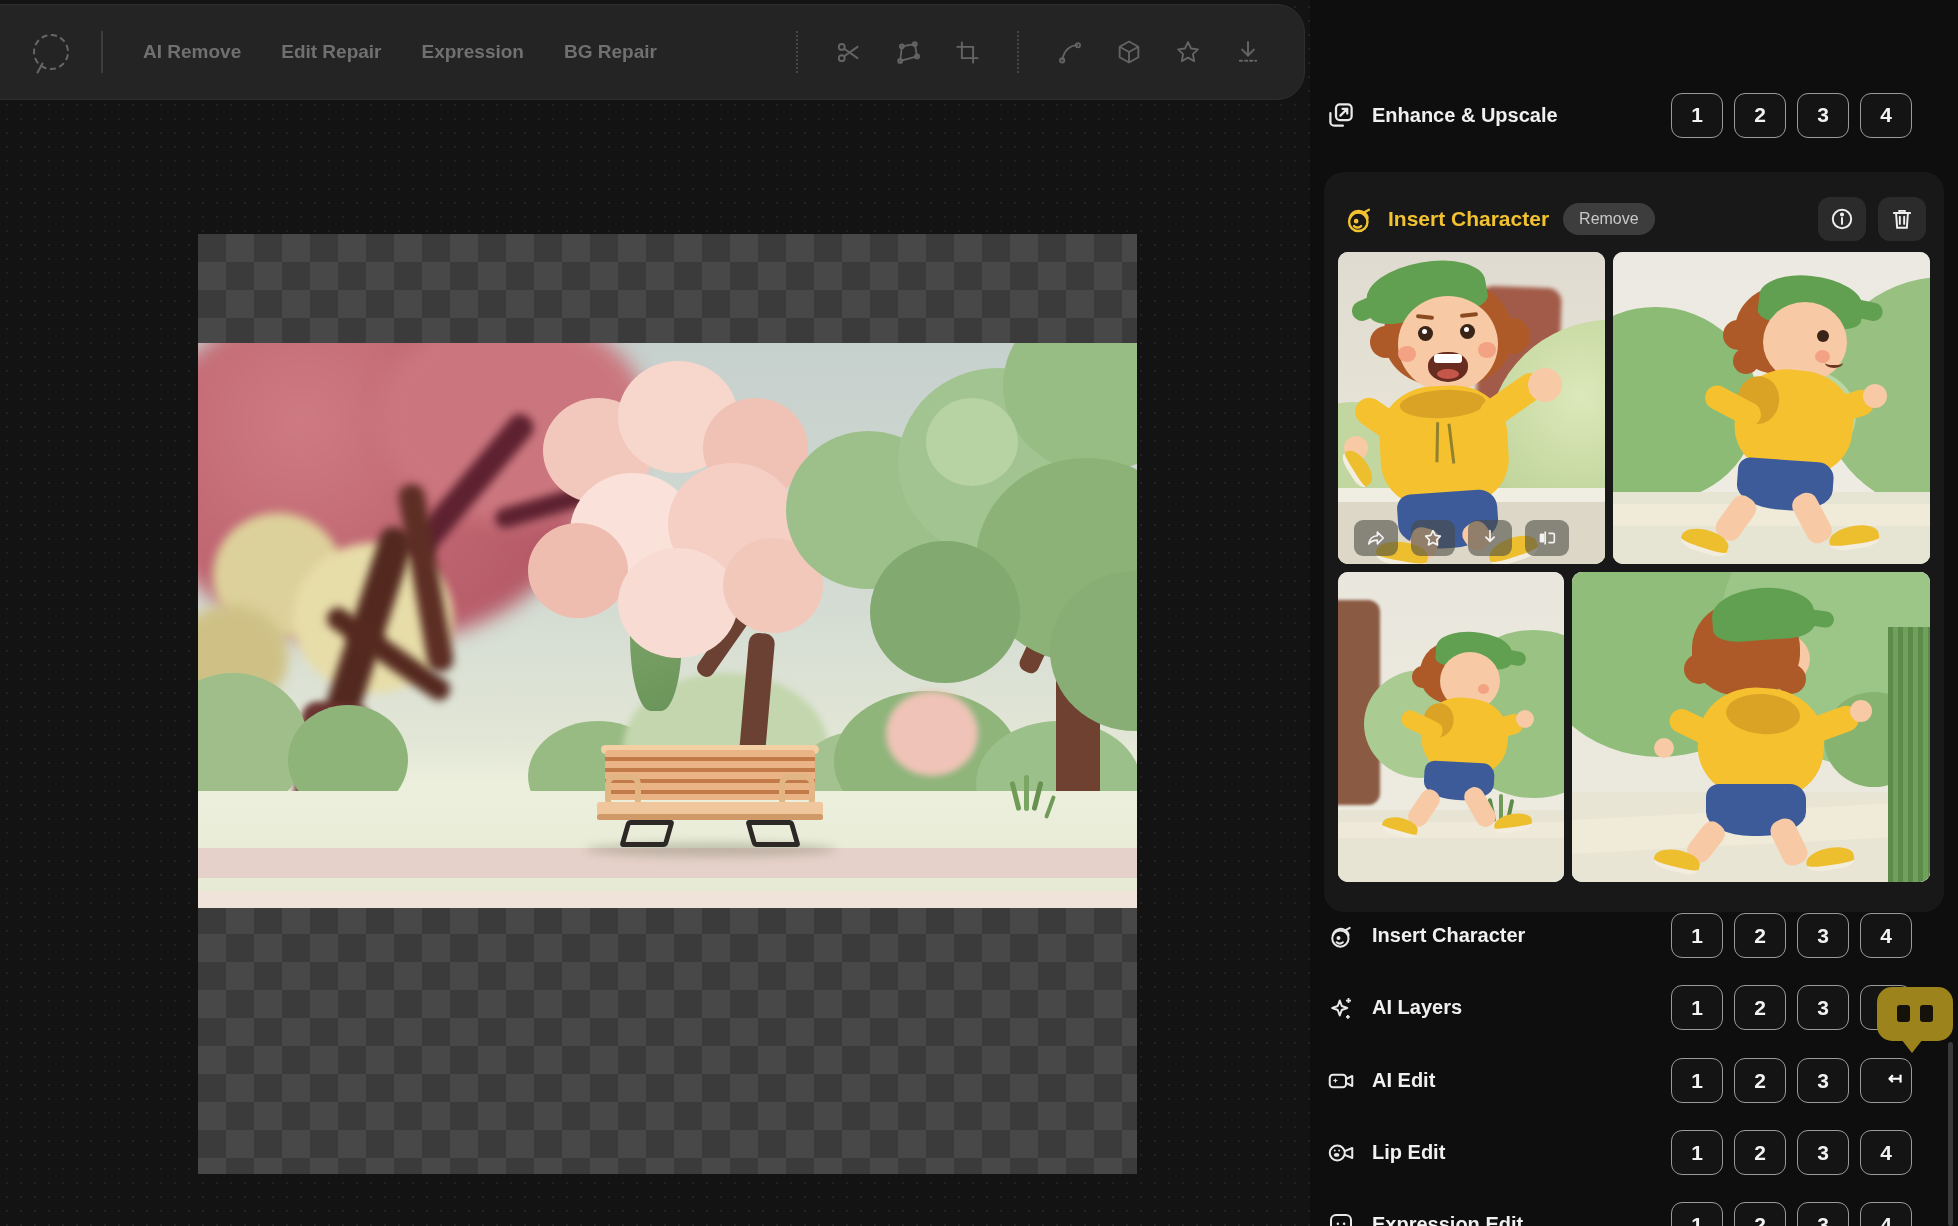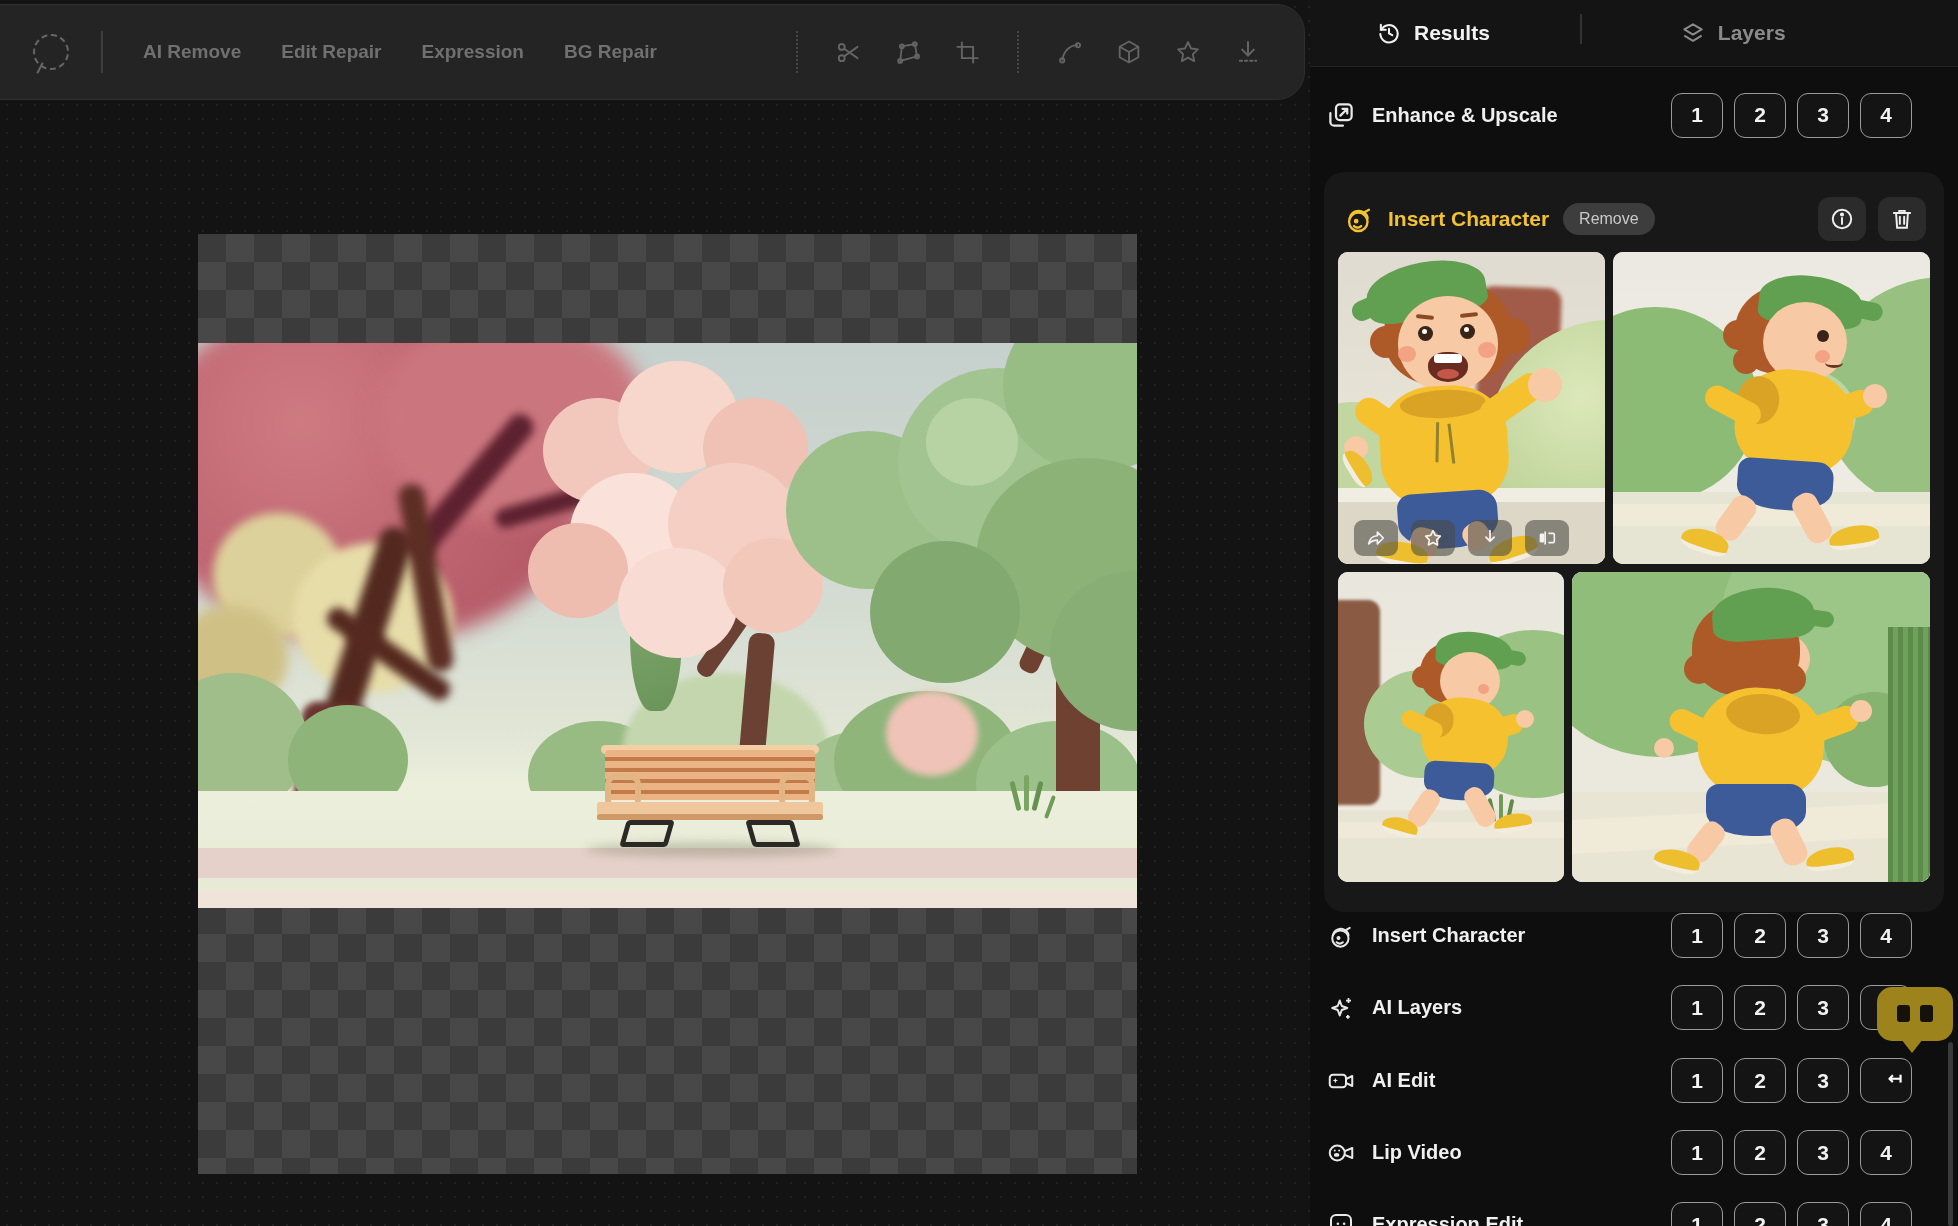--- a/index.html
+++ b/index.html
@@ -250,42 +250,20 @@
       <svg width="28" height="28" viewBox="0 0 24 24" fill="none" stroke="currentColor" stroke-width="1.7" stroke-linecap="round">
         <path d="M12 3.5 V14 M7 10 L12 15 L17 10"></path>
           <path d="M5 19.5 H19" stroke-dasharray="2 2.4"></path>
       </svg>
     </div>
   </div>
 </div>
 
 <div id="sidebar">
 
-  <div id="sb-header">
-    <div class="sb-tab active" style="margin-left:66px;">
-      <span>
-        <svg width="26" height="26" viewBox="0 0 24 24" fill="none" stroke="currentColor" stroke-width="1.9" stroke-linecap="round">
-          <path d="M4.5 4.5 V9 H9"></path>
-            <path d="M4.9 9 A8 8 0 1 1 4 13"></path>
-            <path d="M12 8 V12.3 L15 14"></path>
-        </svg>
-      </span>
-      <span>Results</span>
-    </div>
-    <div class="vdiv"></div>
-    <div class="sb-tab inactive" style="margin-left:190px;">
-      <span>
-        <svg width="26" height="26" viewBox="0 0 24 24" fill="none" stroke="currentColor" stroke-width="1.9" stroke-linejoin="round">
-          <path d="M12 4 L20 8.7 L12 13.4 L4 8.7 Z"></path>
-            <path d="M4 14.5 L12 19.2 L20 14.5"></path>
-        </svg>
-      </span>
-      <span>Layers</span>
-    </div>
-  </div>
 
   <div id="enhance-row">
     <span class="row-icon">
       <svg width="30" height="30" viewBox="0 0 24 24" fill="none" stroke="currentColor" stroke-width="1.8" stroke-linecap="round" stroke-linejoin="round">
         <rect x="8" y="3.5" width="12.5" height="12.5" rx="3"></rect>
           <path d="M3.5 10.5 V17.5 A3 3 0 0 0 6.5 20.5 H13.5"></path>
           <path d="M11.5 12.5 L17 7 M17 7 H13.2 M17 7 V10.8"></path>
       </svg>
     </span>
     <span class="row-label">Enhance &amp; Upscale</span>
@@ -551,21 +529,21 @@
   <div class="action-row" style="top:1130px;">
     <span class="row-icon">
       <svg width="30" height="30" viewBox="0 0 24 24" fill="none" stroke="currentColor" stroke-width="1.6" stroke-linejoin="round">
         <circle cx="9" cy="12" r="6"></circle>
           <path d="M15 10.5 L21 8 V16 L15 13.5"></path>
         <ellipse cx="8.5" cy="13.5" rx="2.2" ry="1.5" fill="currentColor" stroke="none"></ellipse>
         <circle cx="7" cy="10" r="0.8" fill="currentColor" stroke="none"></circle>
           <circle cx="10.5" cy="10" r="0.8" fill="currentColor" stroke="none"></circle>
       </svg>
     </span>
-    <span class="row-label">Lip Video</span>
+    <span class="row-label">Lip Edit</span>
     <span class="btn-group">
       <button class="num-btn">1</button>
       <button class="num-btn">2</button>
       <button class="num-btn">3</button>
       <button class="num-btn">4</button>
     </span>
   </div>
 
   <div class="action-row" style="top:1202px;">
     <span class="row-icon">

